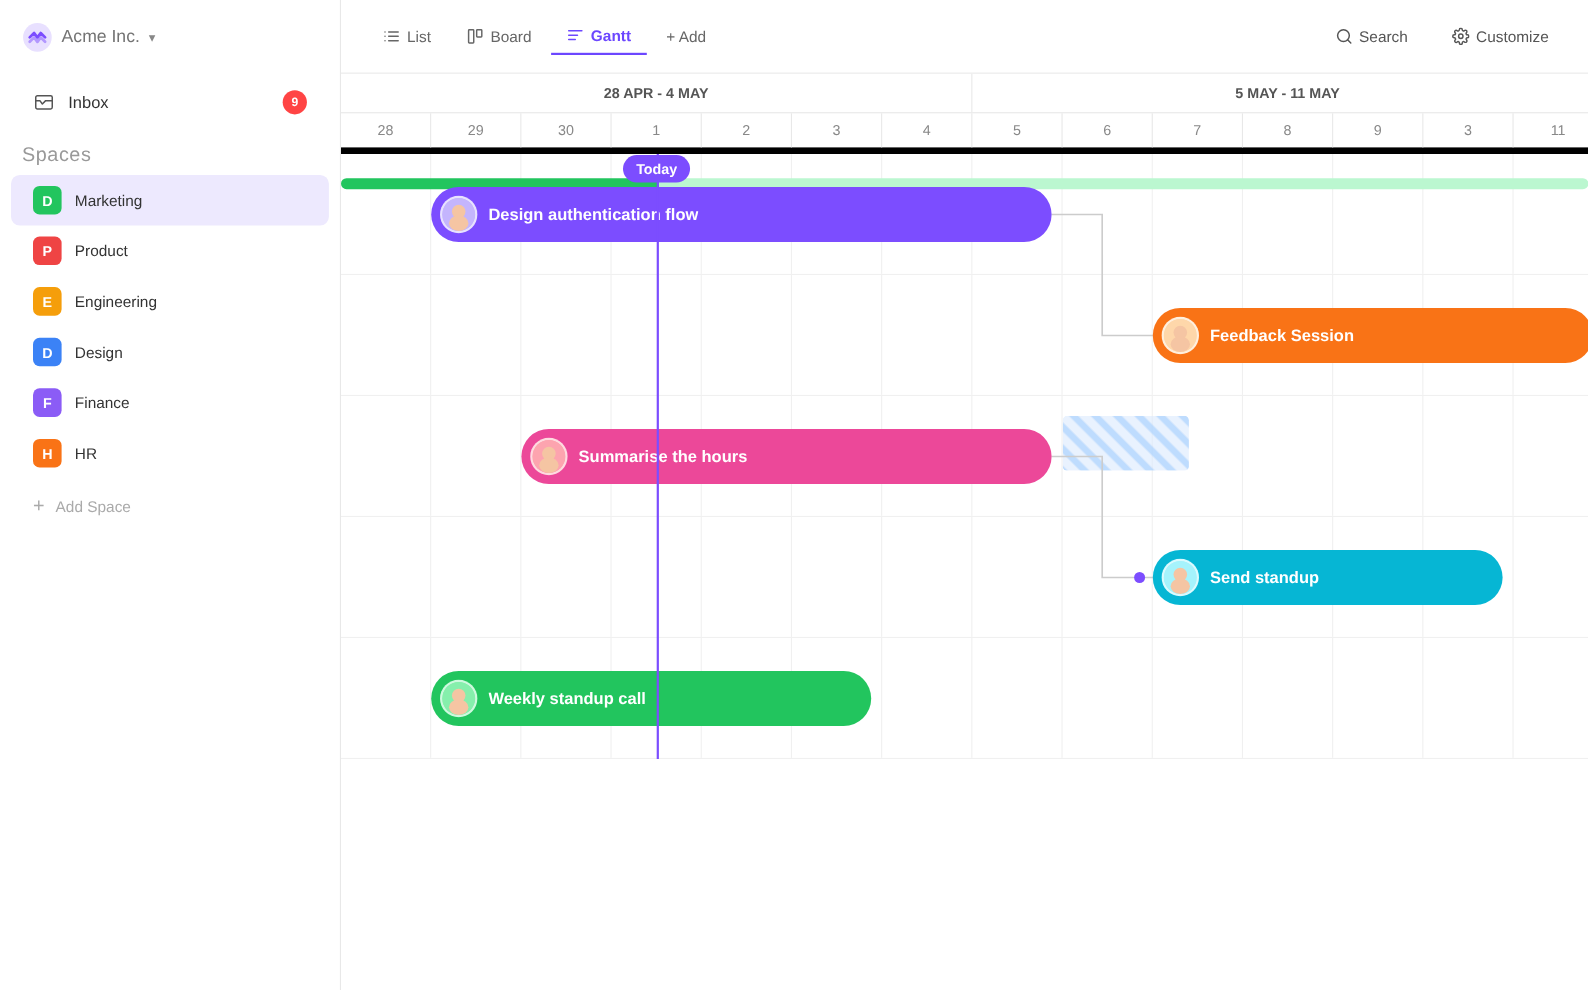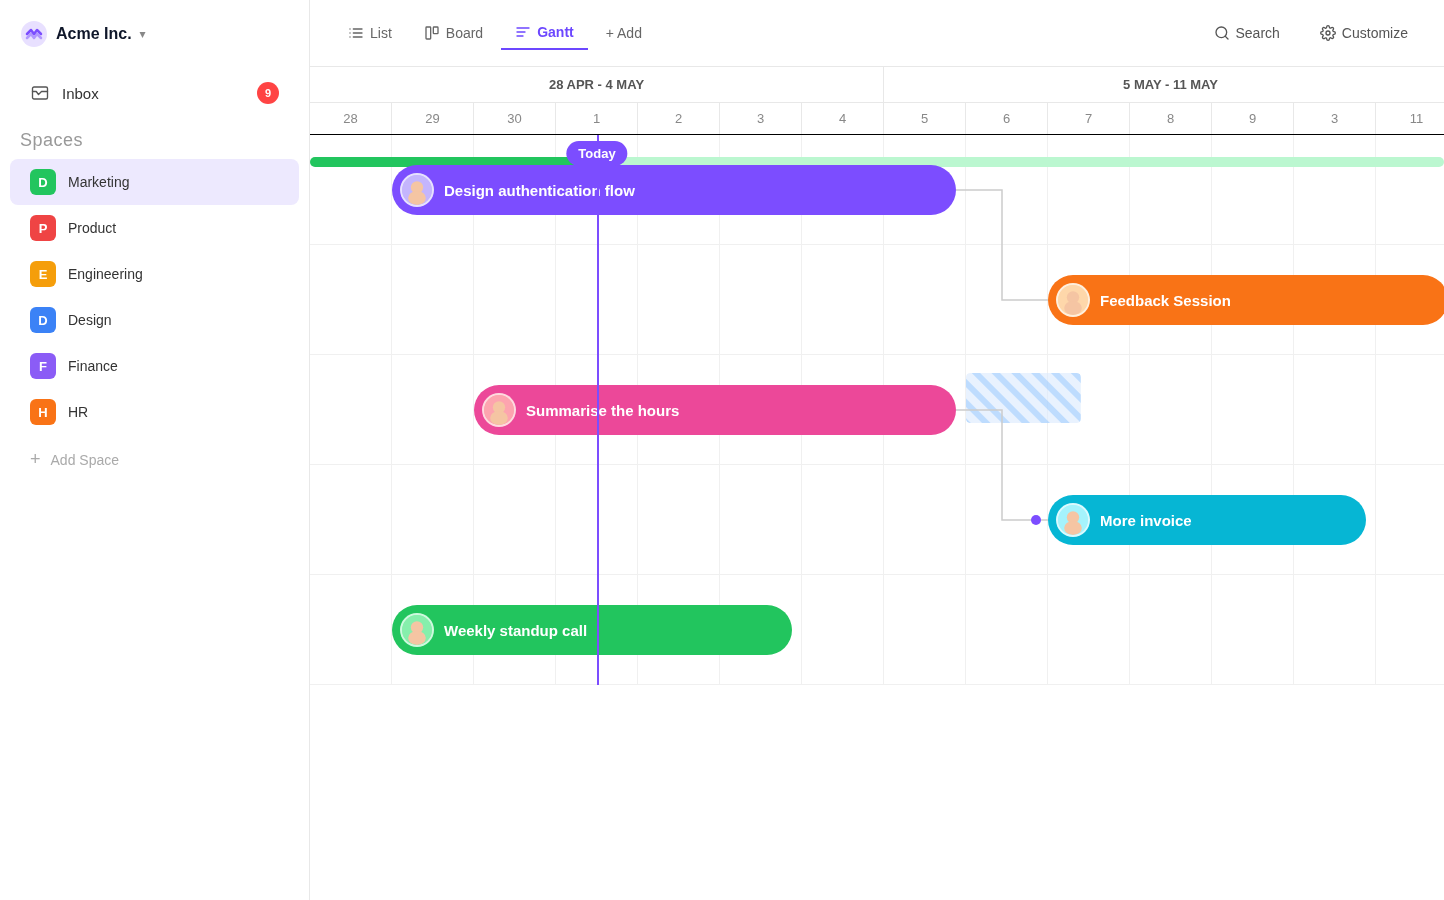--- a/index.html
+++ b/index.html
@@ -31,22 +31,22 @@
       padding: 0 20px 24px 20px;
     }
 
     .logo-icon {
       width: 28px;
       height: 28px;
     }
 
     .company-name {
       font-size: 16px;
-      font-weight: 700;
-      color: #0f172a;
+      font-weight: 400;
+      color: #737373;
     }
 
     .chevron-icon {
       font-size: 12px;
       color: #888;
     }
 
     .nav-item {
       display: flex;
       align-items: center;
@@ -222,21 +222,21 @@
       text-align: center;
       padding: 10px 0;
       font-size: 13px;
       font-weight: 600;
       color: #555;
       border-right: 1px solid #e8e8e8;
     }
 
     .day-labels {
       display: flex;
-      border-bottom: 1px solid #000000;
+      border-bottom: 6px solid #000000;
     }
 
     .day-cell {
       text-align: center;
       padding: 8px 0;
       font-size: 13px;
       color: #888;
       border-right: 1px solid #e8e8e8;
       flex-shrink: 0;
     }
@@ -571,21 +571,21 @@
             <span style="white-space: nowrap; overflow: hidden; text-overflow: ellipsis; font-size: 15px; font-weight: 600;">Summarise the hours</span>
           </div>
           <div class="gantt-bar" style="left: 738px; top: 360px; width: 318px; background: rgb(6, 182, 212);">
             <div class="avatar" style="background: rgb(165, 243, 252);">
               <svg viewBox="0 0 34 34" width="34" height="34">
     <circle cx="17" cy="17" r="17" fill="#a5f3fc"></circle>
     <circle cx="17" cy="14" r="7" fill="#f5c5a3"></circle>
     <ellipse cx="17" cy="26" rx="10" ry="8" fill="#f5c5a3"></ellipse>
   </svg>
             </div>
-            <span style="white-space: nowrap; overflow: hidden; text-overflow: ellipsis; font-size: 15px; font-weight: 600;">More invoice</span>
+            <span style="white-space: nowrap; overflow: hidden; text-overflow: ellipsis; font-size: 15px; font-weight: 600;">Send standup</span>
           </div>
           <div class="gantt-bar" style="left: 82px; top: 470px; width: 400px; background: rgb(34, 197, 94);">
             <div class="avatar" style="background: rgb(134, 239, 172);">
               <svg viewBox="0 0 34 34" width="34" height="34">
     <circle cx="17" cy="17" r="17" fill="#86efac"></circle>
     <circle cx="17" cy="14" r="7" fill="#f5c5a3"></circle>
     <ellipse cx="17" cy="26" rx="10" ry="8" fill="#f5c5a3"></ellipse>
   </svg>
             </div>
             <span style="white-space: nowrap; overflow: hidden; text-overflow: ellipsis; font-size: 15px; font-weight: 600;">Weekly standup call</span>

